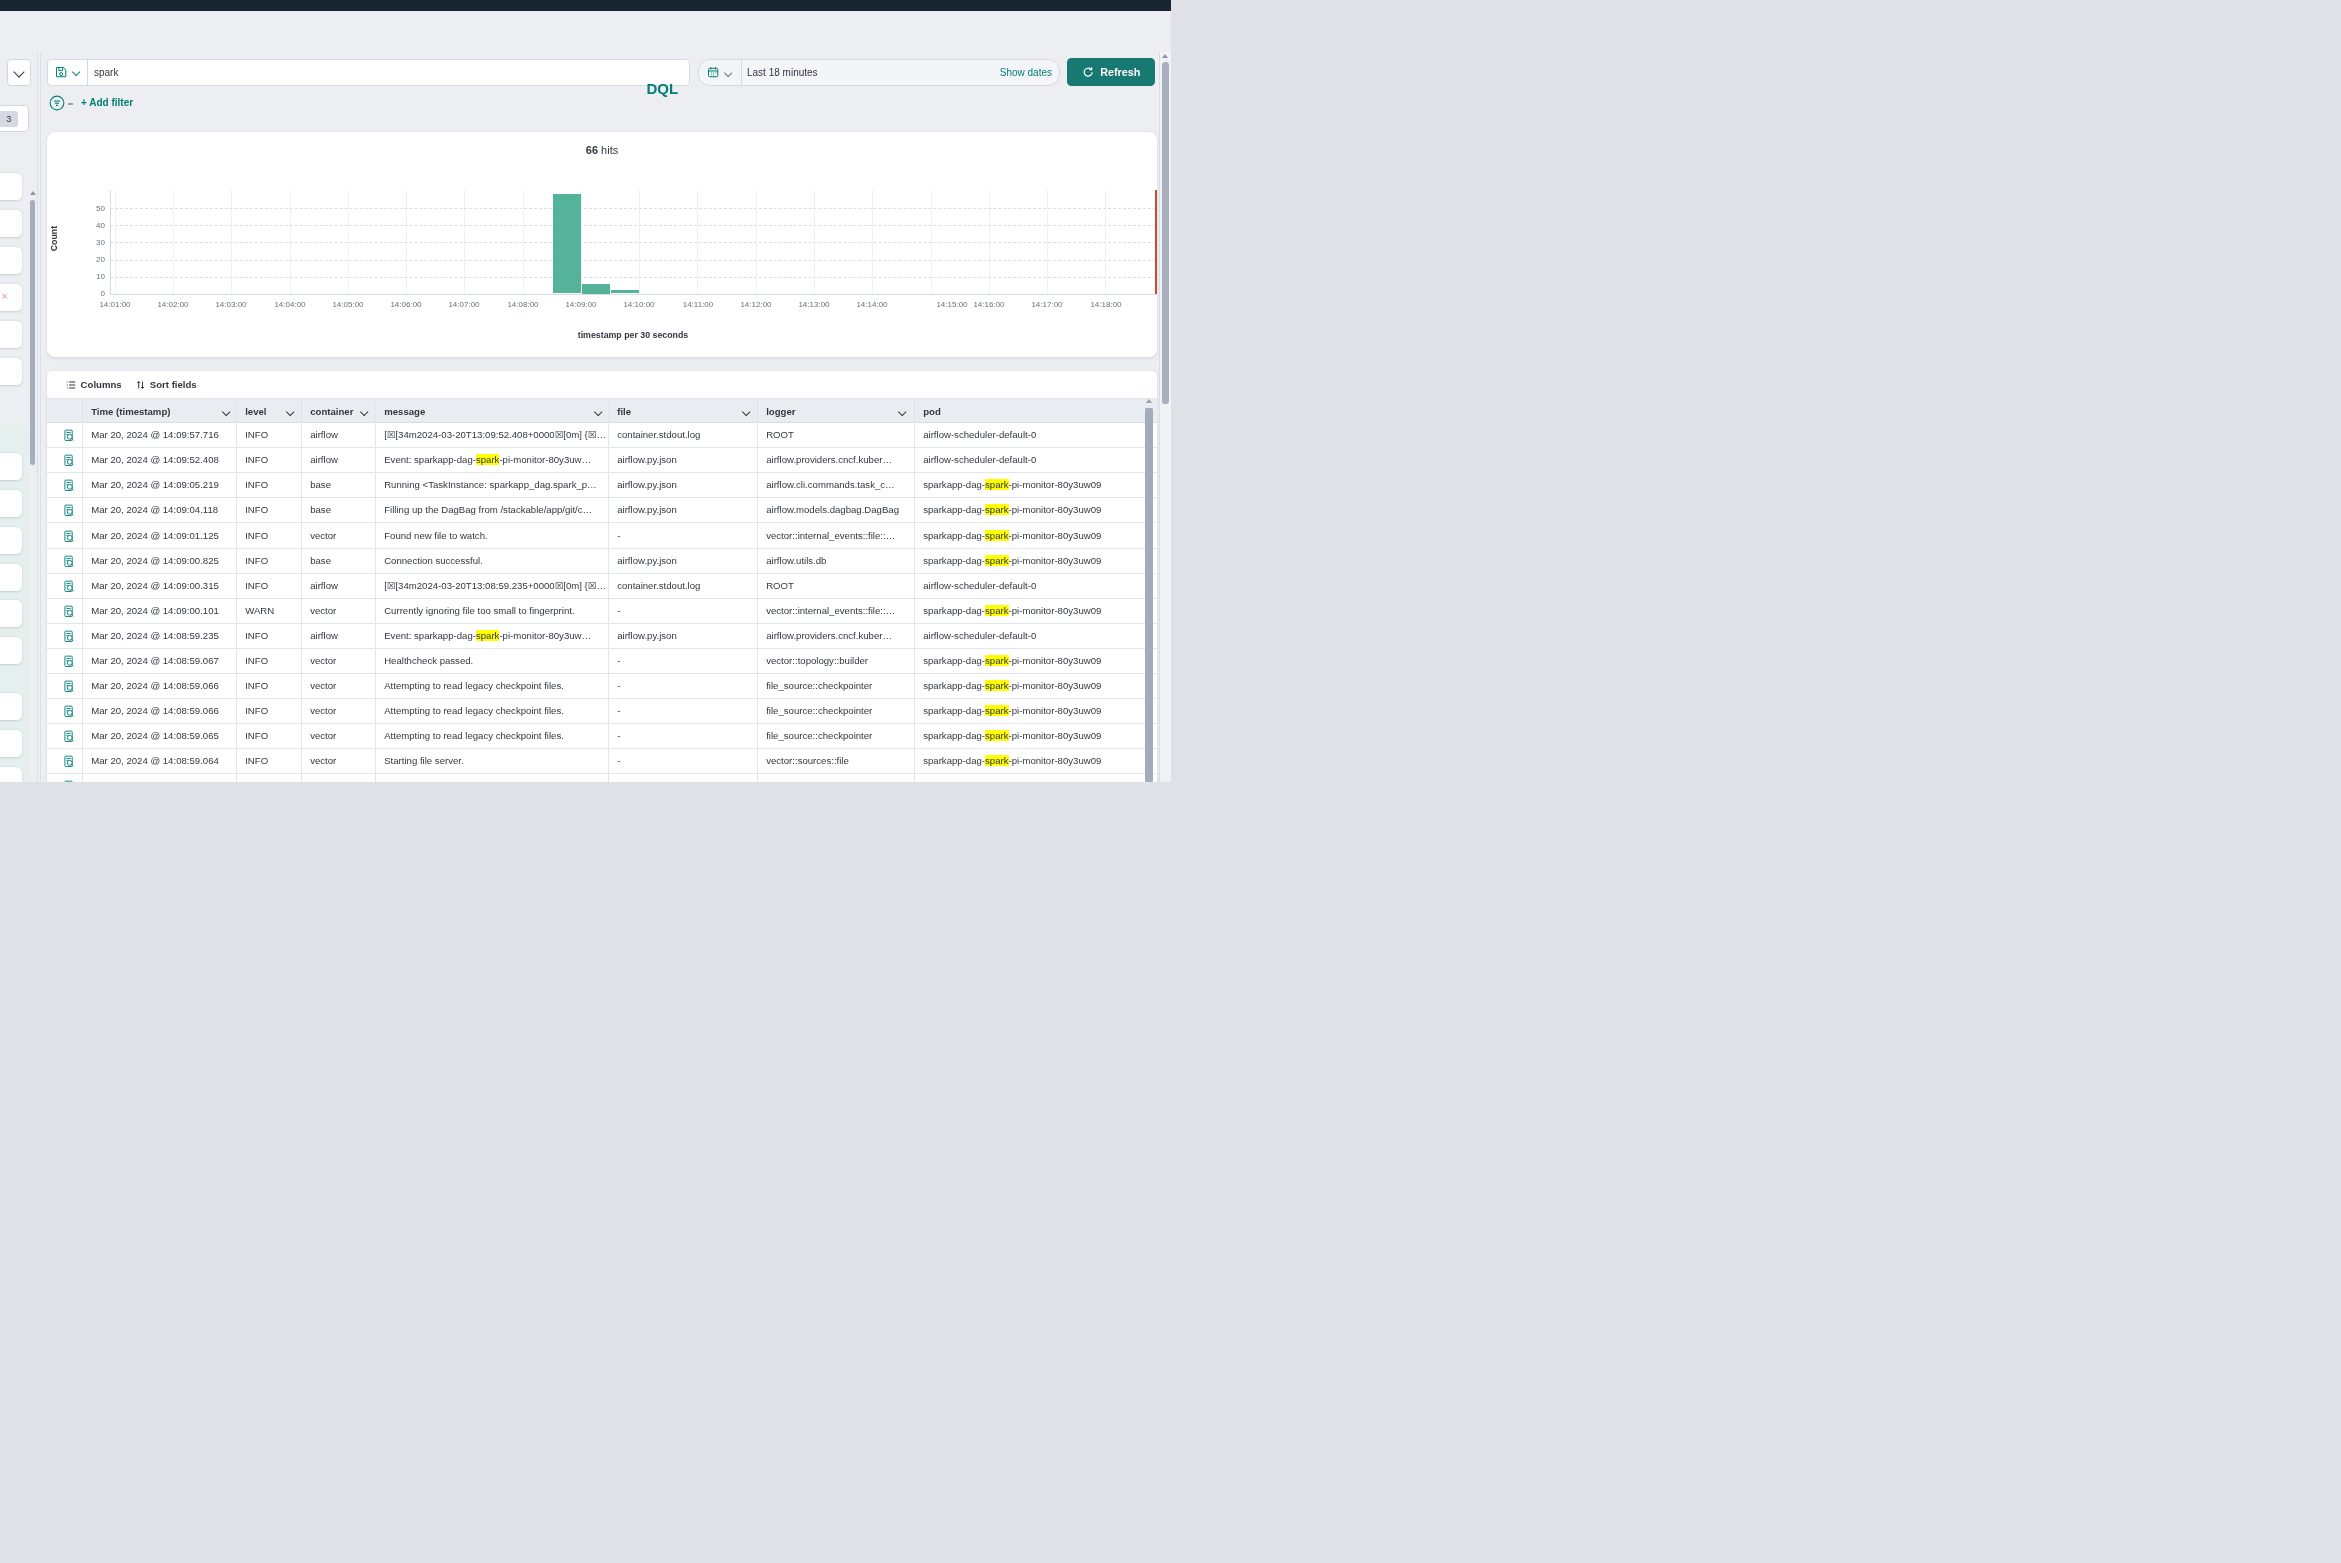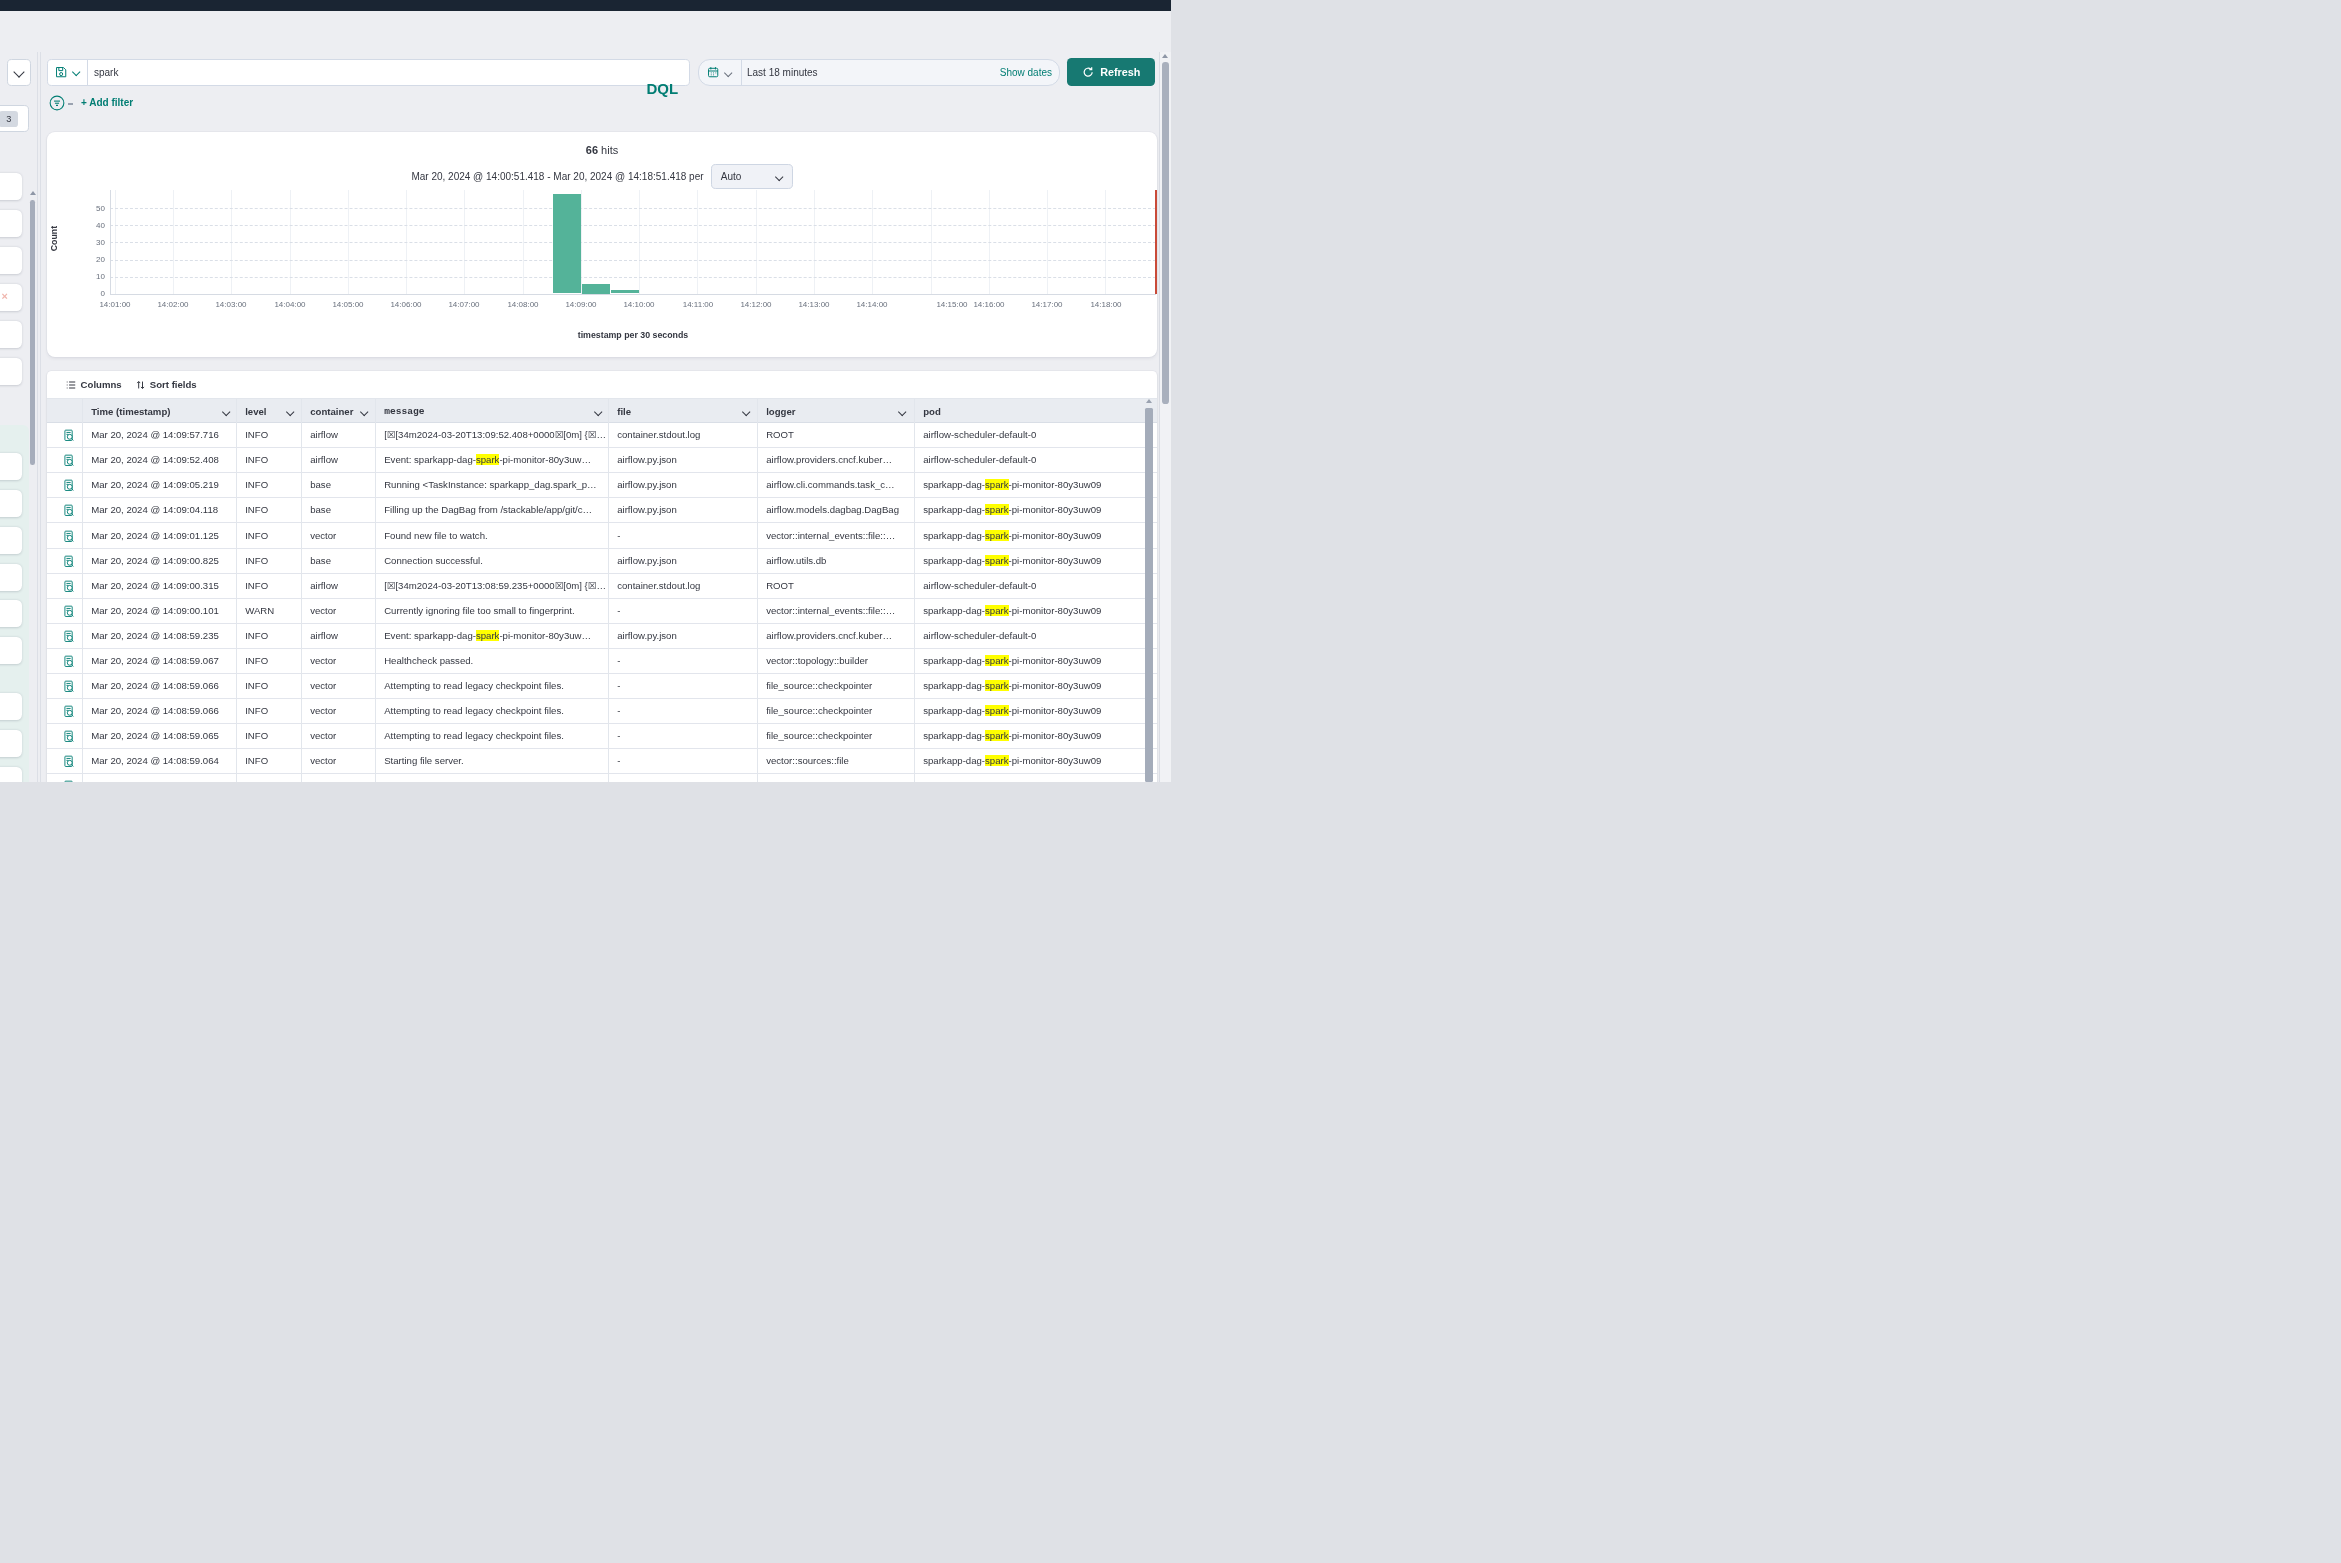--- a/index.html
+++ b/index.html
@@ -160,27 +160,20 @@
       <line x1="9.2" y1="13.6" x2="11.8" y2="13.6"></line>
   </svg>
   <div class="abs dash"></div>
   <div class="abs addfilter">+ Add filter</div>
 
   <div class="abs panel chartpanel">
     <div class="hits-title">
       <b>66</b>
       <span>hits</span>
     </div>
-    <div class="subtitle-row">
-      <span class="subtitle">Mar 20, 2024 @ 14:00:51.418 - Mar 20, 2024 @ 14:18:51.418 per</span>
-      <div class="autoselect">
-        <span>Auto</span>
-        <i class="chev"></i>
-      </div>
-    </div>
     <div class="count-label">Count</div>
     <div id="plot">
         <div class="gridv abs" style="left: 68px; top: 58px; height: 104px;"></div>
         <div class="xlabel abs" style="left: 41px; top: 168px;">14:01:00</div>
         <div class="gridv abs" style="left: 126px; top: 58px; height: 104px;"></div>
         <div class="xlabel abs" style="left: 99px; top: 168px;">14:02:00</div>
         <div class="gridv abs" style="left: 184px; top: 58px; height: 104px;"></div>
         <div class="xlabel abs" style="left: 157px; top: 168px;">14:03:00</div>
         <div class="gridv abs" style="left: 243px; top: 58px; height: 104px;"></div>
         <div class="xlabel abs" style="left: 216px; top: 168px;">14:04:00</div>
@@ -252,21 +245,21 @@
         <line x1="8.5" y1="2" x2="8.5" y2="11"></line>
           <polyline points="6.5,9 8.5,11 10.5,9"></polyline>
       </svg>
       <span>Sort fields</span>
     </div>
     <div class="thead" id="thead">
         <div class="th" style="left: 0px; width: 35px;"><span></span></div>
         <div class="th" style="left: 35px; width: 155px;"><span>Time (timestamp)</span><i class="chev"></i></div>
         <div class="th" style="left: 189px; width: 65px;"><span>level</span><i class="chev"></i></div>
         <div class="th" style="left: 254px; width: 74px;"><span>container</span><i class="chev"></i></div>
-        <div class="th" style="left: 328px; width: 234px; font-family: Liberation Mono, monospace;"><span>message</span><i class="chev"></i></div>
+        <div class="th" style="left: 328px; width: 234px;"><span>message</span><i class="chev"></i></div>
         <div class="th" style="left: 561px; width: 149px;"><span>file</span><i class="chev"></i></div>
         <div class="th" style="left: 710px; width: 156px;"><span>logger</span><i class="chev"></i></div>
         <div class="th" style="left: 867px; width: 231px;"><span>pod</span></div>
       </div>
     <div id="tbody">
         <div class="trow" style="top: 52px;">
           <div class="td" style="left: 0px; width: 35px; padding-left: 16px;">
             <svg width="13" height="13" viewBox="0 0 17 17" fill="none" stroke="#017D73" stroke-width="1.2" style="position: absolute; left: 16px; top: 5.8px;">
               <rect x="2.5" y="1.5" width="9.5" height="13.5" rx="1"></rect>
               <line x1="4.5" y1="4.5" x2="10" y2="4.5"></line>

